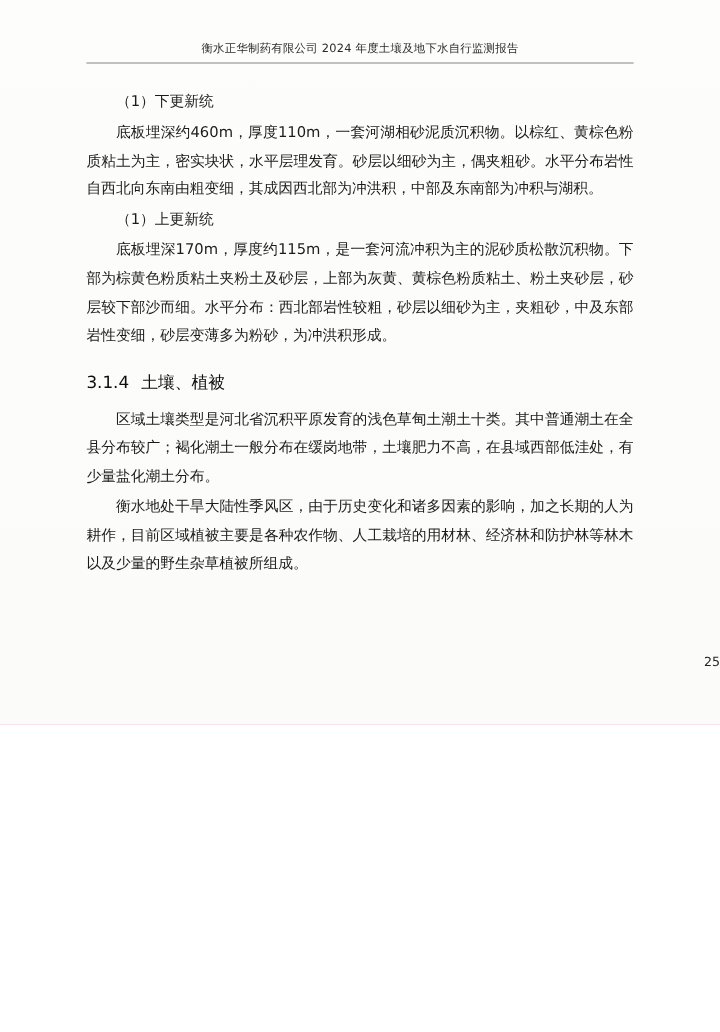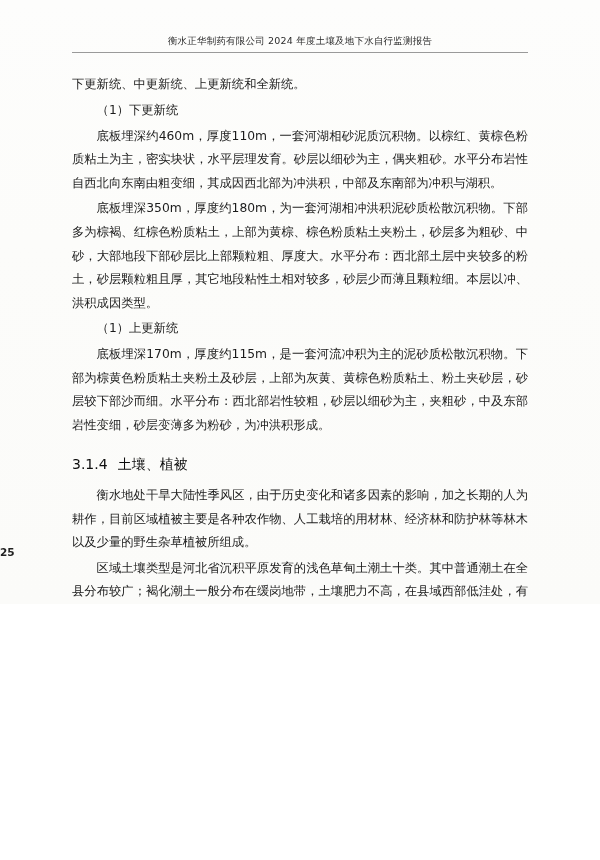--- a/index.html
+++ b/index.html
@@ -68,52 +68,49 @@
     line-height: 1.9;
   }
   h3.section-title .num {
     margin-right: 10px;
   }
   .footer {
     position: absolute;
     left: 0;
     right: 0;
     bottom: 46px;
-    text-align: left;
+    text-align: right;
     font-size: 10.5px;
     color: #222;
-    font-weight: bold;
   }
 </style>
 </head>
 <body>
 
 <div class="page">
   <div class="paper-tint"></div>
 
   <div class="content">
 
     <div class="doc-header">
       <div>衡水正华制药有限公司 2024 年度土壤及地下水自行监测报告</div>
       <div class="header-rule"></div>
     </div>
 
     <div class="body-area">
-      <p class="para">下更新统、中更新统、上更新统和全新统。</p>
       <p class="para indent">（1）下更新统</p>
       <p class="para indent">底板埋深约460m，厚度110m，一套河湖相砂泥质沉积物。以棕红、黄棕色粉质粘土为主，密实块状，水平层理发育。砂层以细砂为主，偶夹粗砂。水平分布岩性自西北向东南由粗变细，其成因西北部为冲洪积，中部及东南部为冲积与湖积。</p>
-      <p class="para indent">底板埋深350m，厚度约180m，为一套河湖相冲洪积泥砂质松散沉积物。下部多为棕褐、红棕色粉质粘土，上部为黄棕、棕色粉质粘土夹粉土，砂层多为粗砂、中砂，大部地段下部砂层比上部颗粒粗、厚度大。水平分布：西北部土层中夹较多的粉土，砂层颗粒粗且厚，其它地段粘性土相对较多，砂层少而薄且颗粒细。本层以冲、洪积成因类型。</p>
       <p class="para indent">（1）上更新统</p>
       <p class="para indent">底板埋深170m，厚度约115m，是一套河流冲积为主的泥砂质松散沉积物。下部为棕黄色粉质粘土夹粉土及砂层，上部为灰黄、黄棕色粉质粘土、粉土夹砂层，砂层较下部沙而细。水平分布：西北部岩性较粗，砂层以细砂为主，夹粗砂，中及东部岩性变细，砂层变薄多为粉砂，为冲洪积形成。</p>
 
       <h3 class="section-title">
         <span class="num">3.1.4</span><span>土壤、植被</span>
       </h3>
 
+      <p class="para indent">区域土壤类型是河北省沉积平原发育的浅色草甸土潮土十类。其中普通潮土在全县分布较广；褐化潮土一般分布在缓岗地带，土壤肥力不高，在县域西部低洼处，有少量盐化潮土分布。</p>
       <p class="para indent">衡水地处干旱大陆性季风区，由于历史变化和诸多因素的影响，加之长期的人为耕作，目前区域植被主要是各种农作物、人工栽培的用材林、经济林和防护林等林木以及少量的野生杂草植被所组成。</p>
-      <p class="para indent">区域土壤类型是河北省沉积平原发育的浅色草甸土潮土十类。其中普通潮土在全县分布较广；褐化潮土一般分布在缓岗地带，土壤肥力不高，在县域西部低洼处，有少量盐化潮土分布。</p>
     </div>
   </div>
 
   <div class="footer">
     <span>25</span>
   </div>
 </div>
 
 </body></html>

